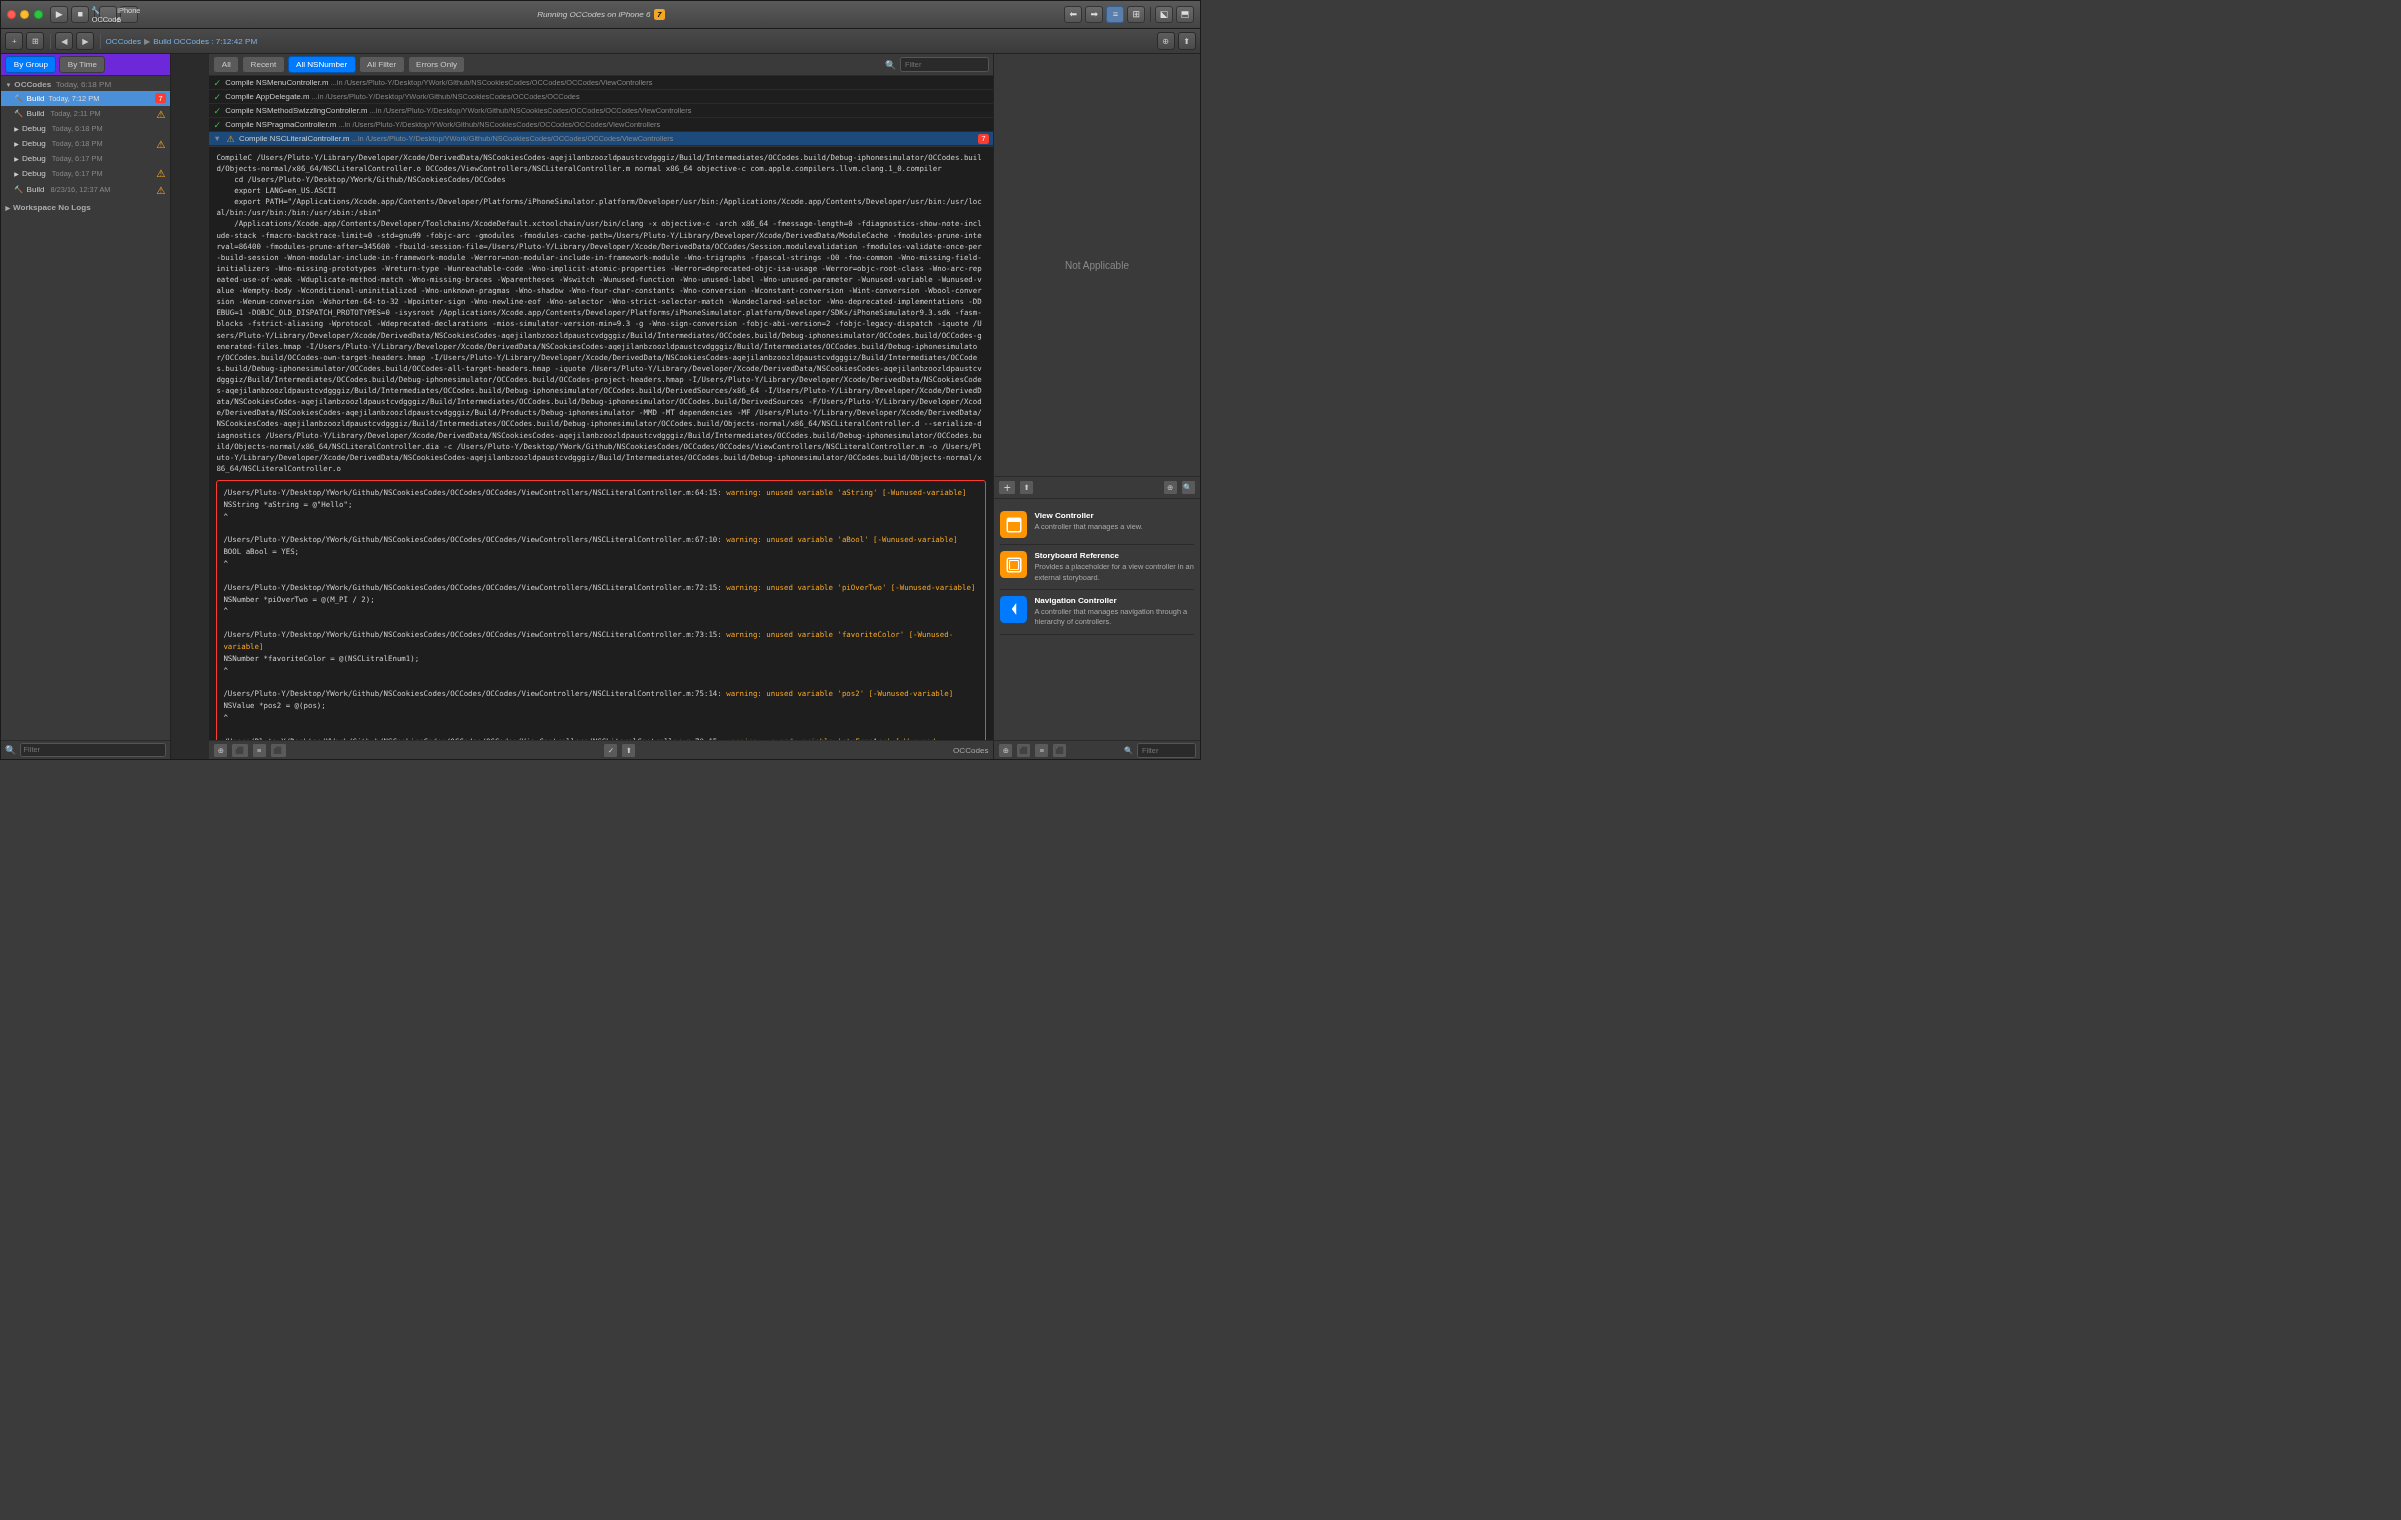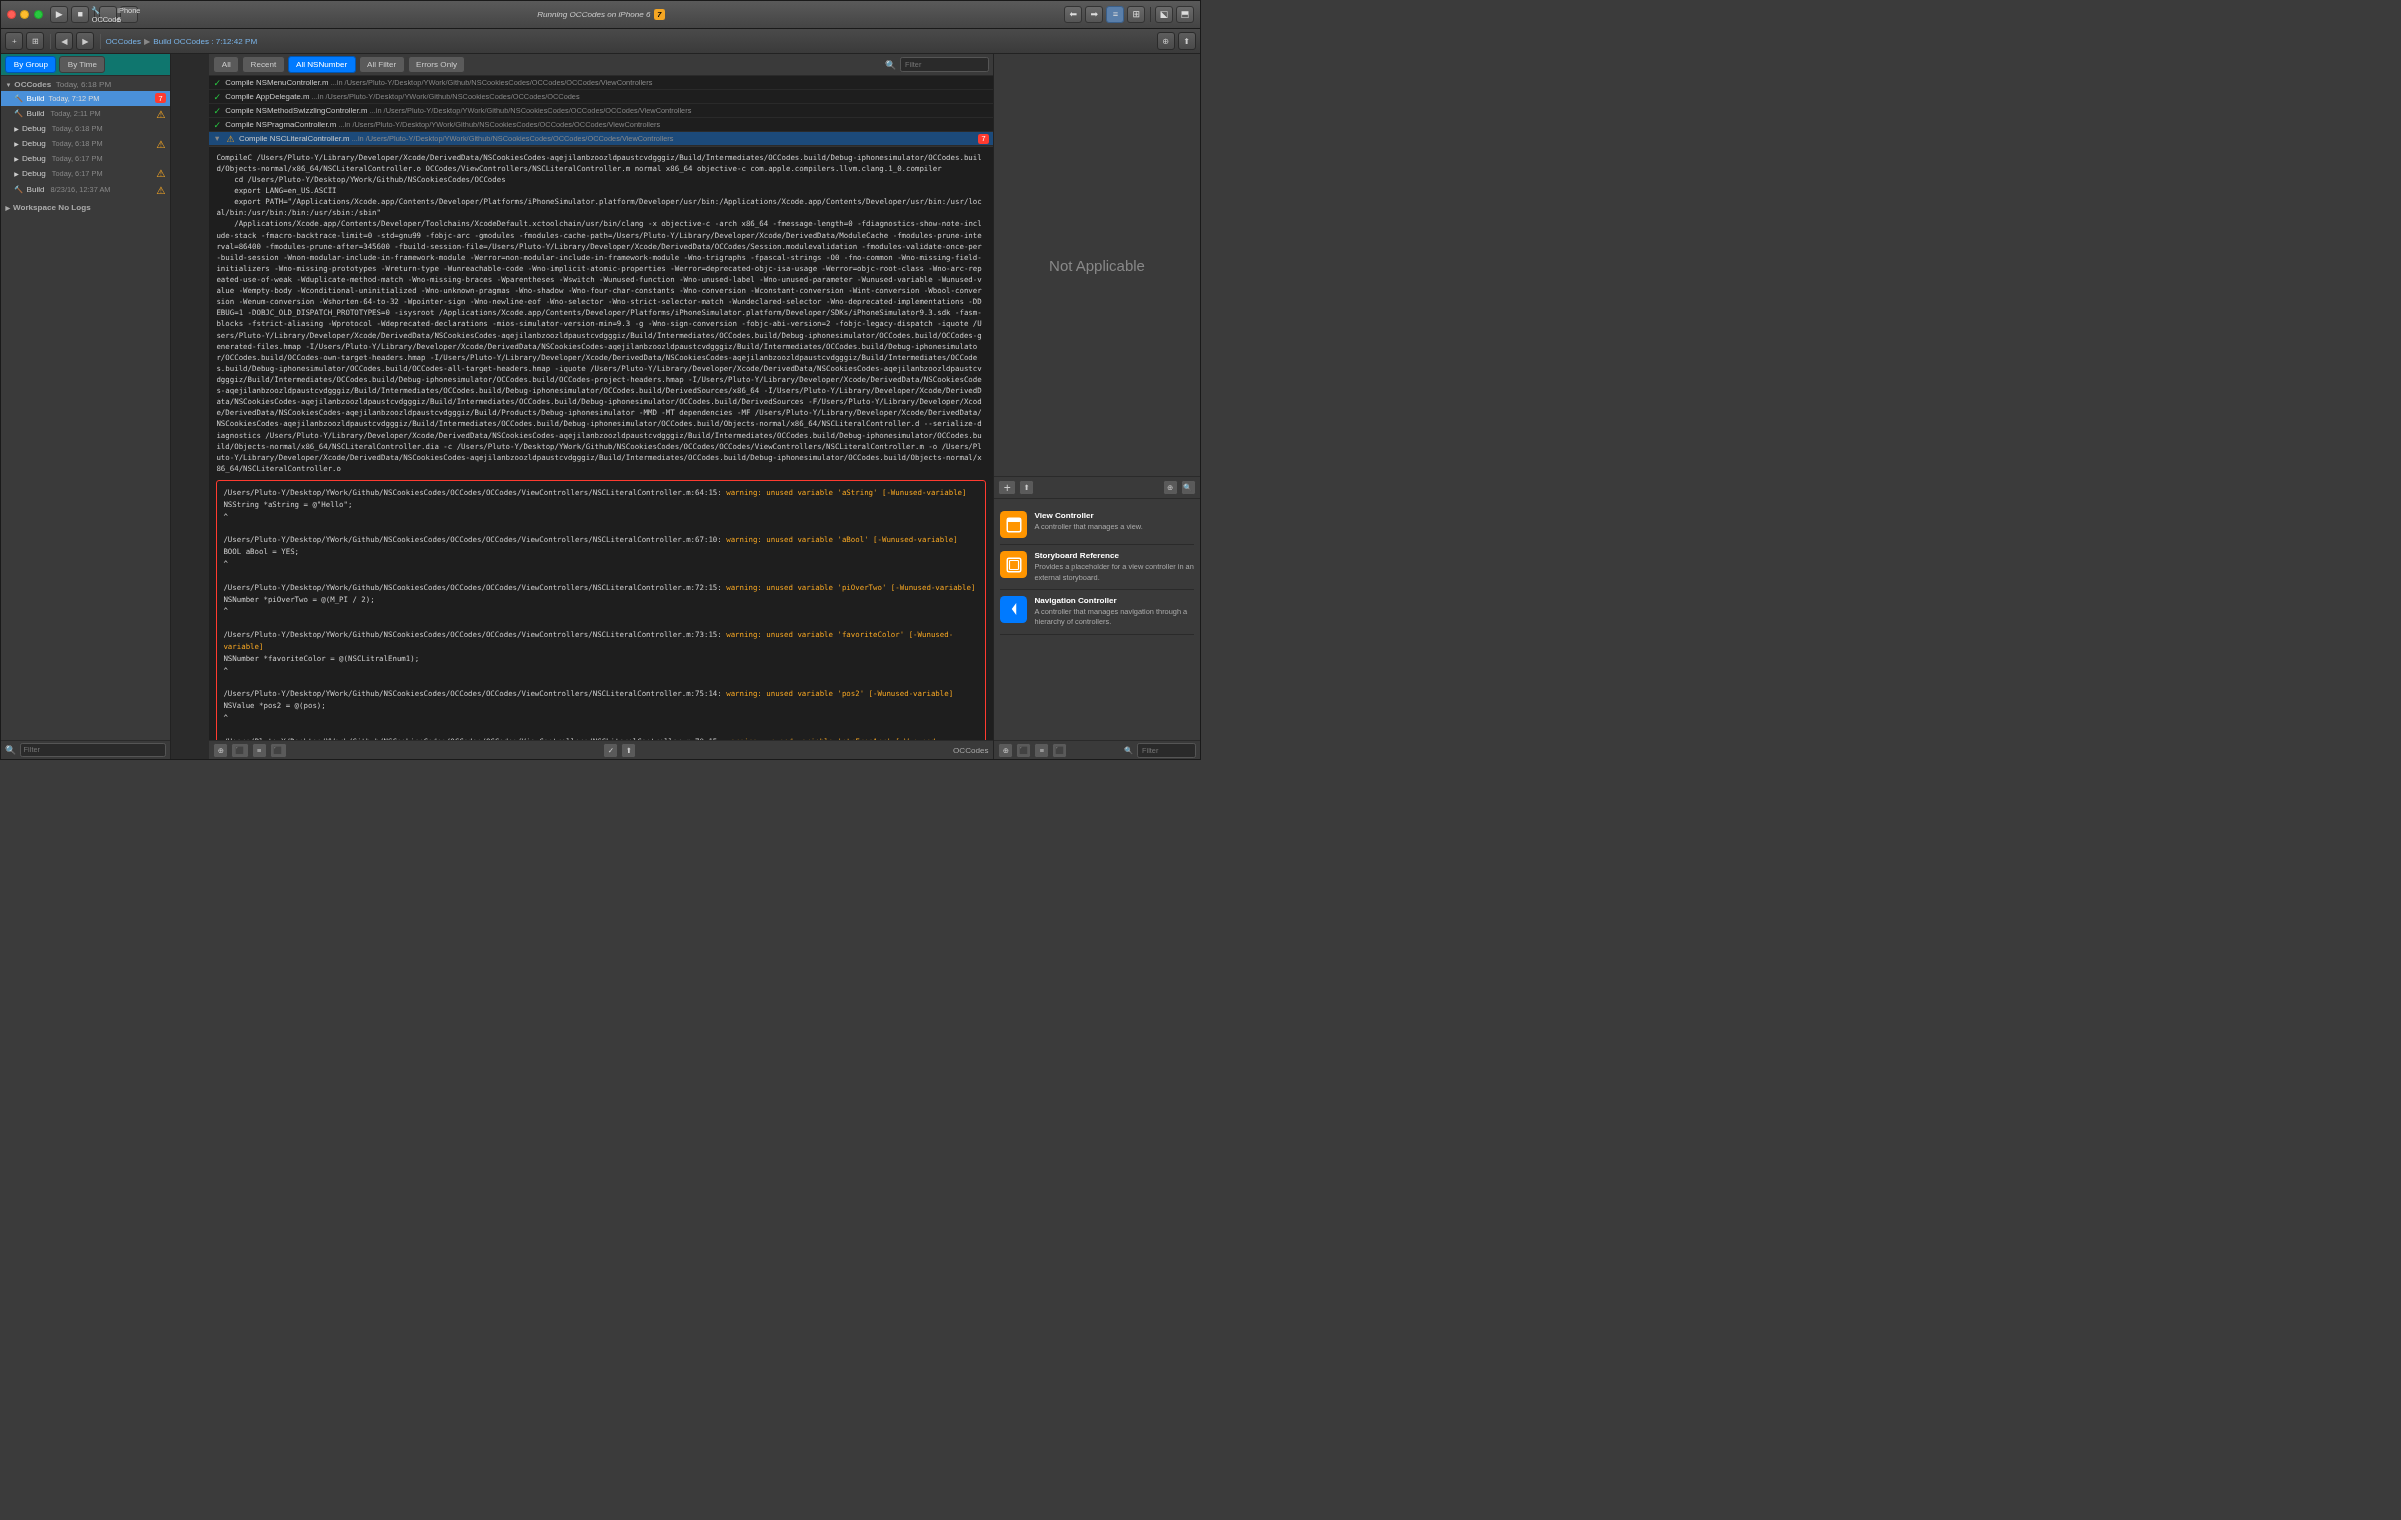--- a/index.html
+++ b/index.html
@@ -122,21 +122,21 @@
       flex-direction: column;
       flex-shrink: 0;
     }
     .sidebar-header {
       height: 22px;
       display: flex;
       align-items: center;
       padding: 0 4.4px;
       gap: 3px;
       border-bottom: 0.7px solid #2a2a2a;
-      background: #0f766e;
+      background: #6d28d9;
     }
     .seg-btn {
       height: 16.3px;
       padding: 0 7.4px;
       border-radius: 3px;
       font-size: 8.1px;
       display: flex;
       align-items: center;
       cursor: pointer;
     }
@@ -339,21 +339,21 @@
       align-items: center;
       justify-content: center;
       color: #888;
       font-size: 9px;
       border-bottom: 0.7px solid #2a2a2a;
       flex-direction: column;
       gap: 6px;
     }
     .not-applicable {
       color: #888;
-      font-size: 15px;
+      font-size: 10px;
     }
     .right-panel-items {
       flex: 1;
       overflow-y: auto;
       padding: 6px;
     }
     .rp-item {
       display: flex;
       align-items: flex-start;
       gap: 7.4px;

